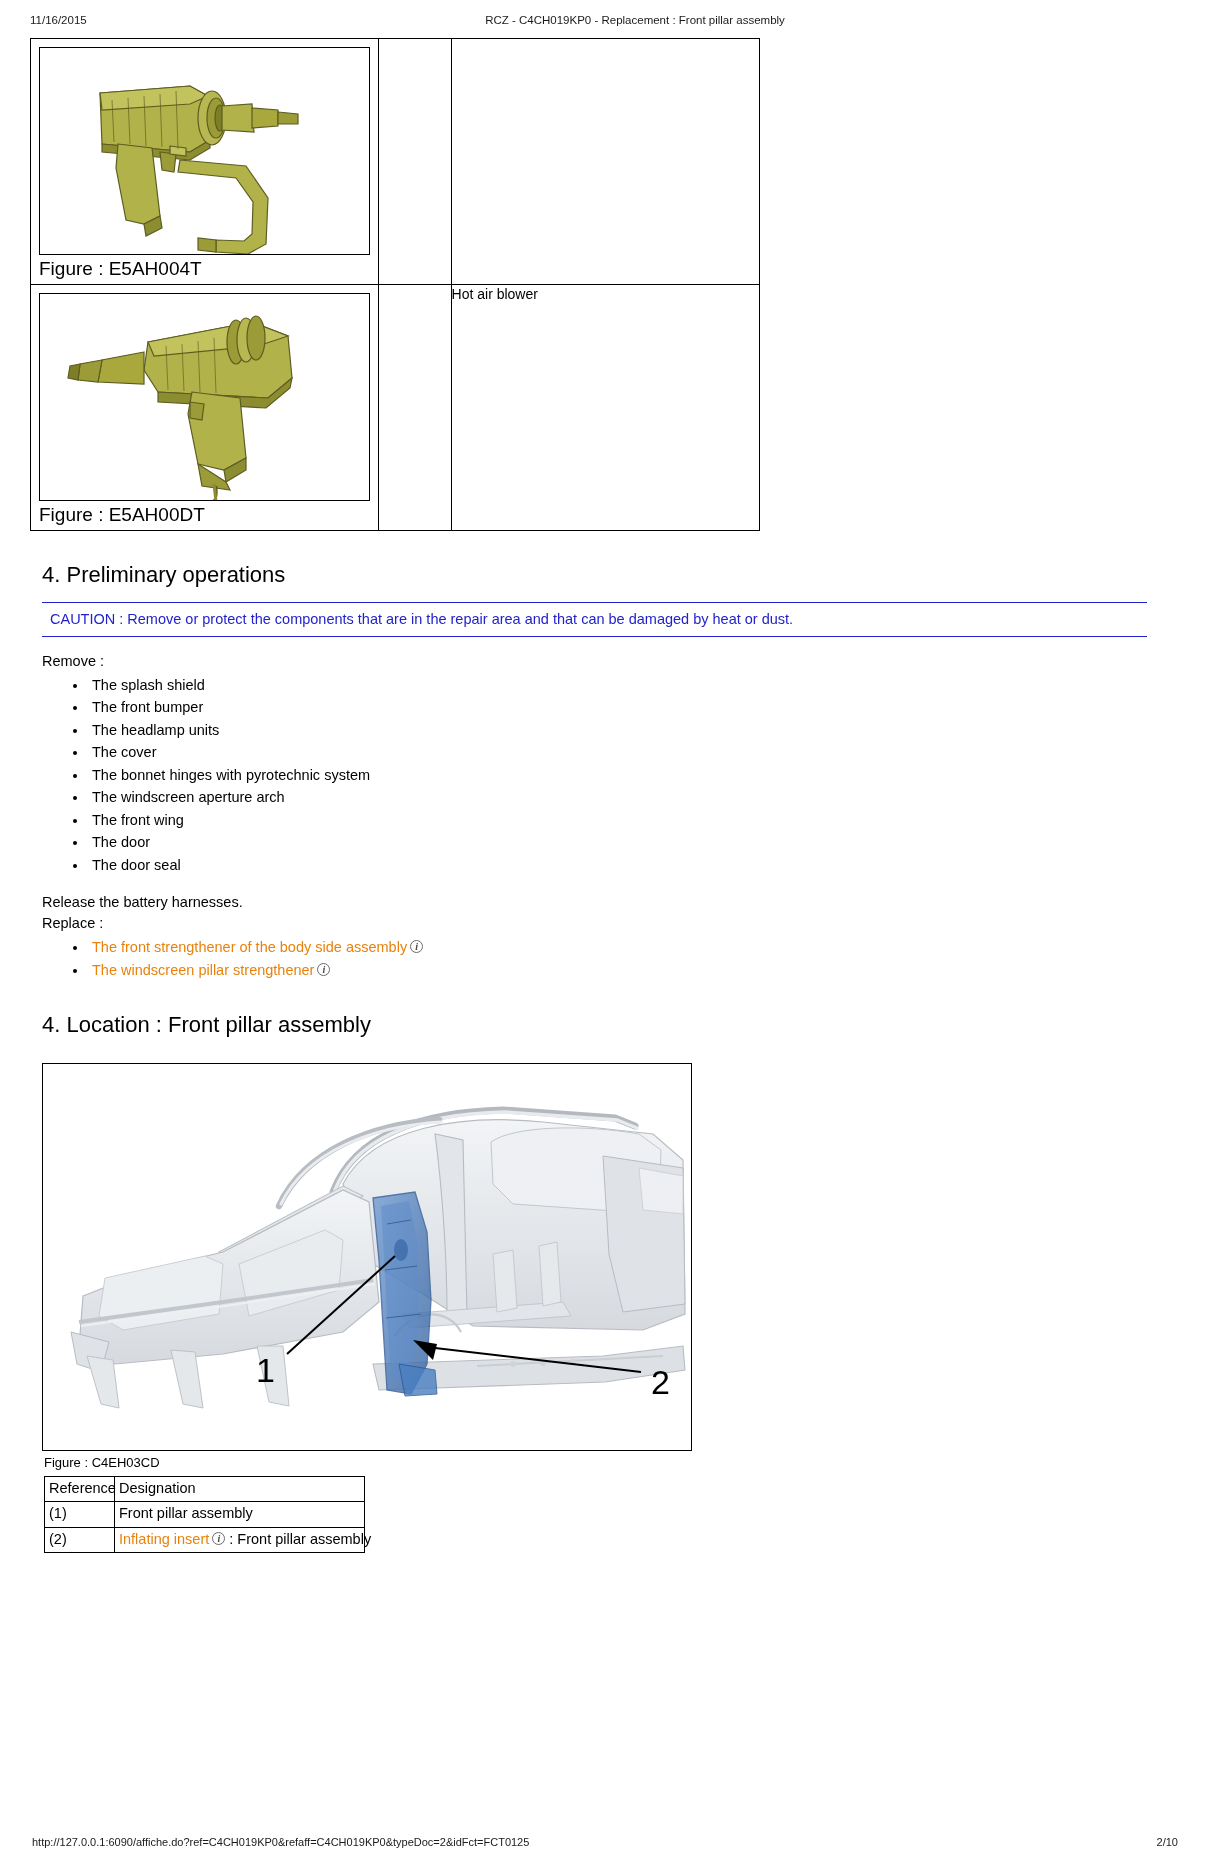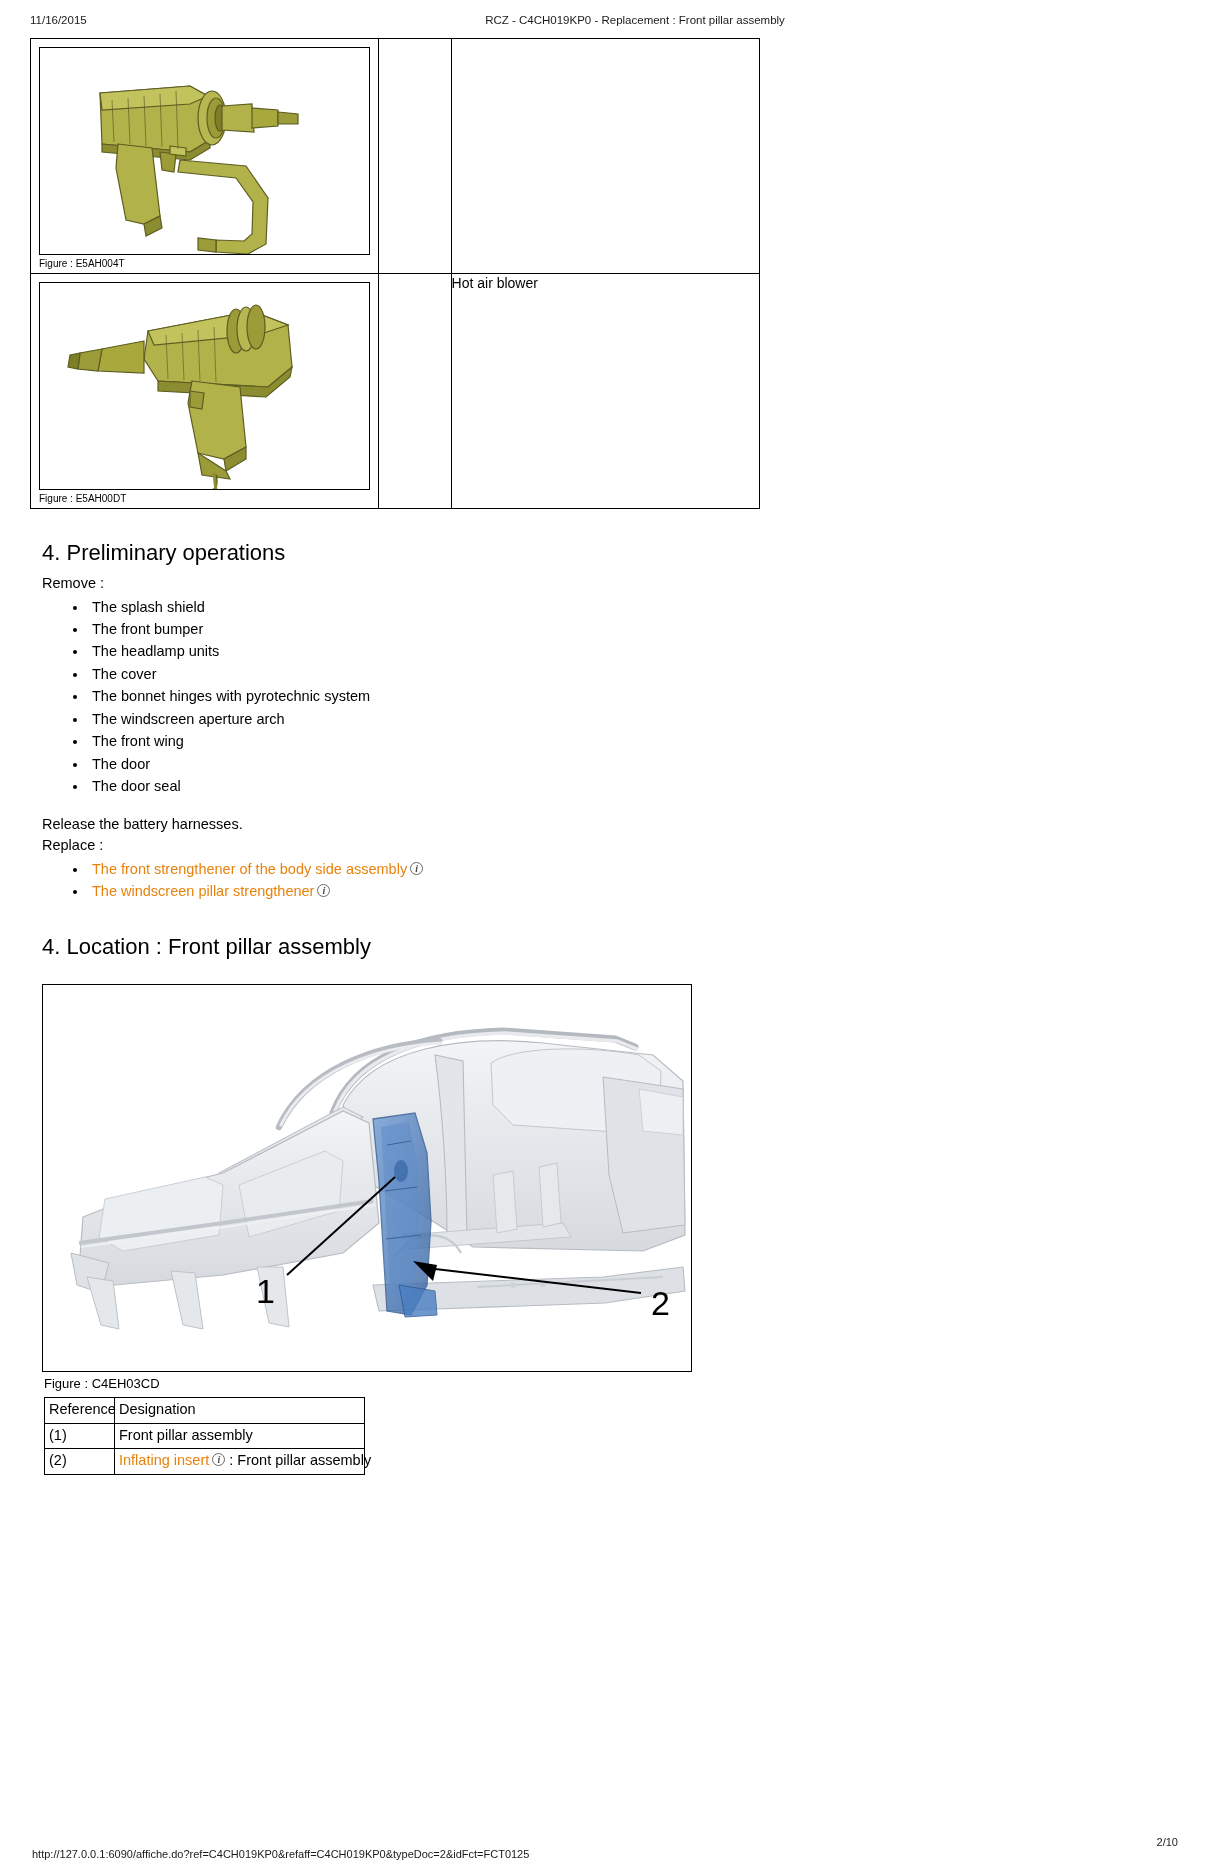--- a/index.html
+++ b/index.html
@@ -66,21 +66,21 @@
 
   .figbox {
     margin: 8px 8px 0 8px;
     border: 1.1px solid #000;
     height: 208px;
     position: relative;
     background: #fff;
     overflow: hidden;
   }
   .figcap {
-    font-size: 10px;
+    font-size: 19px;
     padding: 3px 0 3px 8px;
     line-height: 1.2;
   }
   .figbox svg { position: absolute; top: 0; left: 0; }
 
   
   h2.sect {
     font-size: 22px;
     font-weight: normal;
     margin: 30px 0 6px 0;
@@ -173,21 +173,21 @@
   .orange { color: #e8820c; }
 
   
   .print-footer {
     position: absolute;
     bottom: 18px; left: 0; right: 0;
     height: 16px;
     font-size: 11px;
     color: #1a1a1a;
   }
-  .print-footer .ft-url { position: absolute; left: 32px; top: 12px; }
+  .print-footer .ft-url { position: absolute; left: 32px; top: 0; }
   .print-footer .ft-page { position: absolute; right: 32px; top: 0; }
 </style>
 </head>
 <body>
 
 <div id="page">
 
   <div class="print-header">
     <span class="hdr-date">11/16/2015</span>
     <span class="hdr-title">RCZ - C4CH019KP0 - Replacement : Front pillar assembly</span>
@@ -278,20 +278,23 @@
           <div class="figcap">Figure : E5AH00DT</div>
         </td>
         <td class="col-mid"></td>
         <td class="col-desc">Hot air blower</td>
       </tr>
     </tbody>
       </table>
 
     <h2 class="sect">4. Preliminary operations</h2>
 
+    <div class="caution">
+      <span>CAUTION : Remove or protect the components that are in the repair area and that can be damaged by heat or dust.</span>
+    </div>
 
     <p class="body tight">Remove :</p>
     <ul class="doc-list">
       <li>The splash shield</li>
       <li>The front bumper</li>
       <li>The headlamp units</li>
       <li>The cover</li>
       <li>The bonnet hinges with pyrotechnic system</li>
       <li>The windscreen aperture arch</li>
       <li>The front wing</li>

